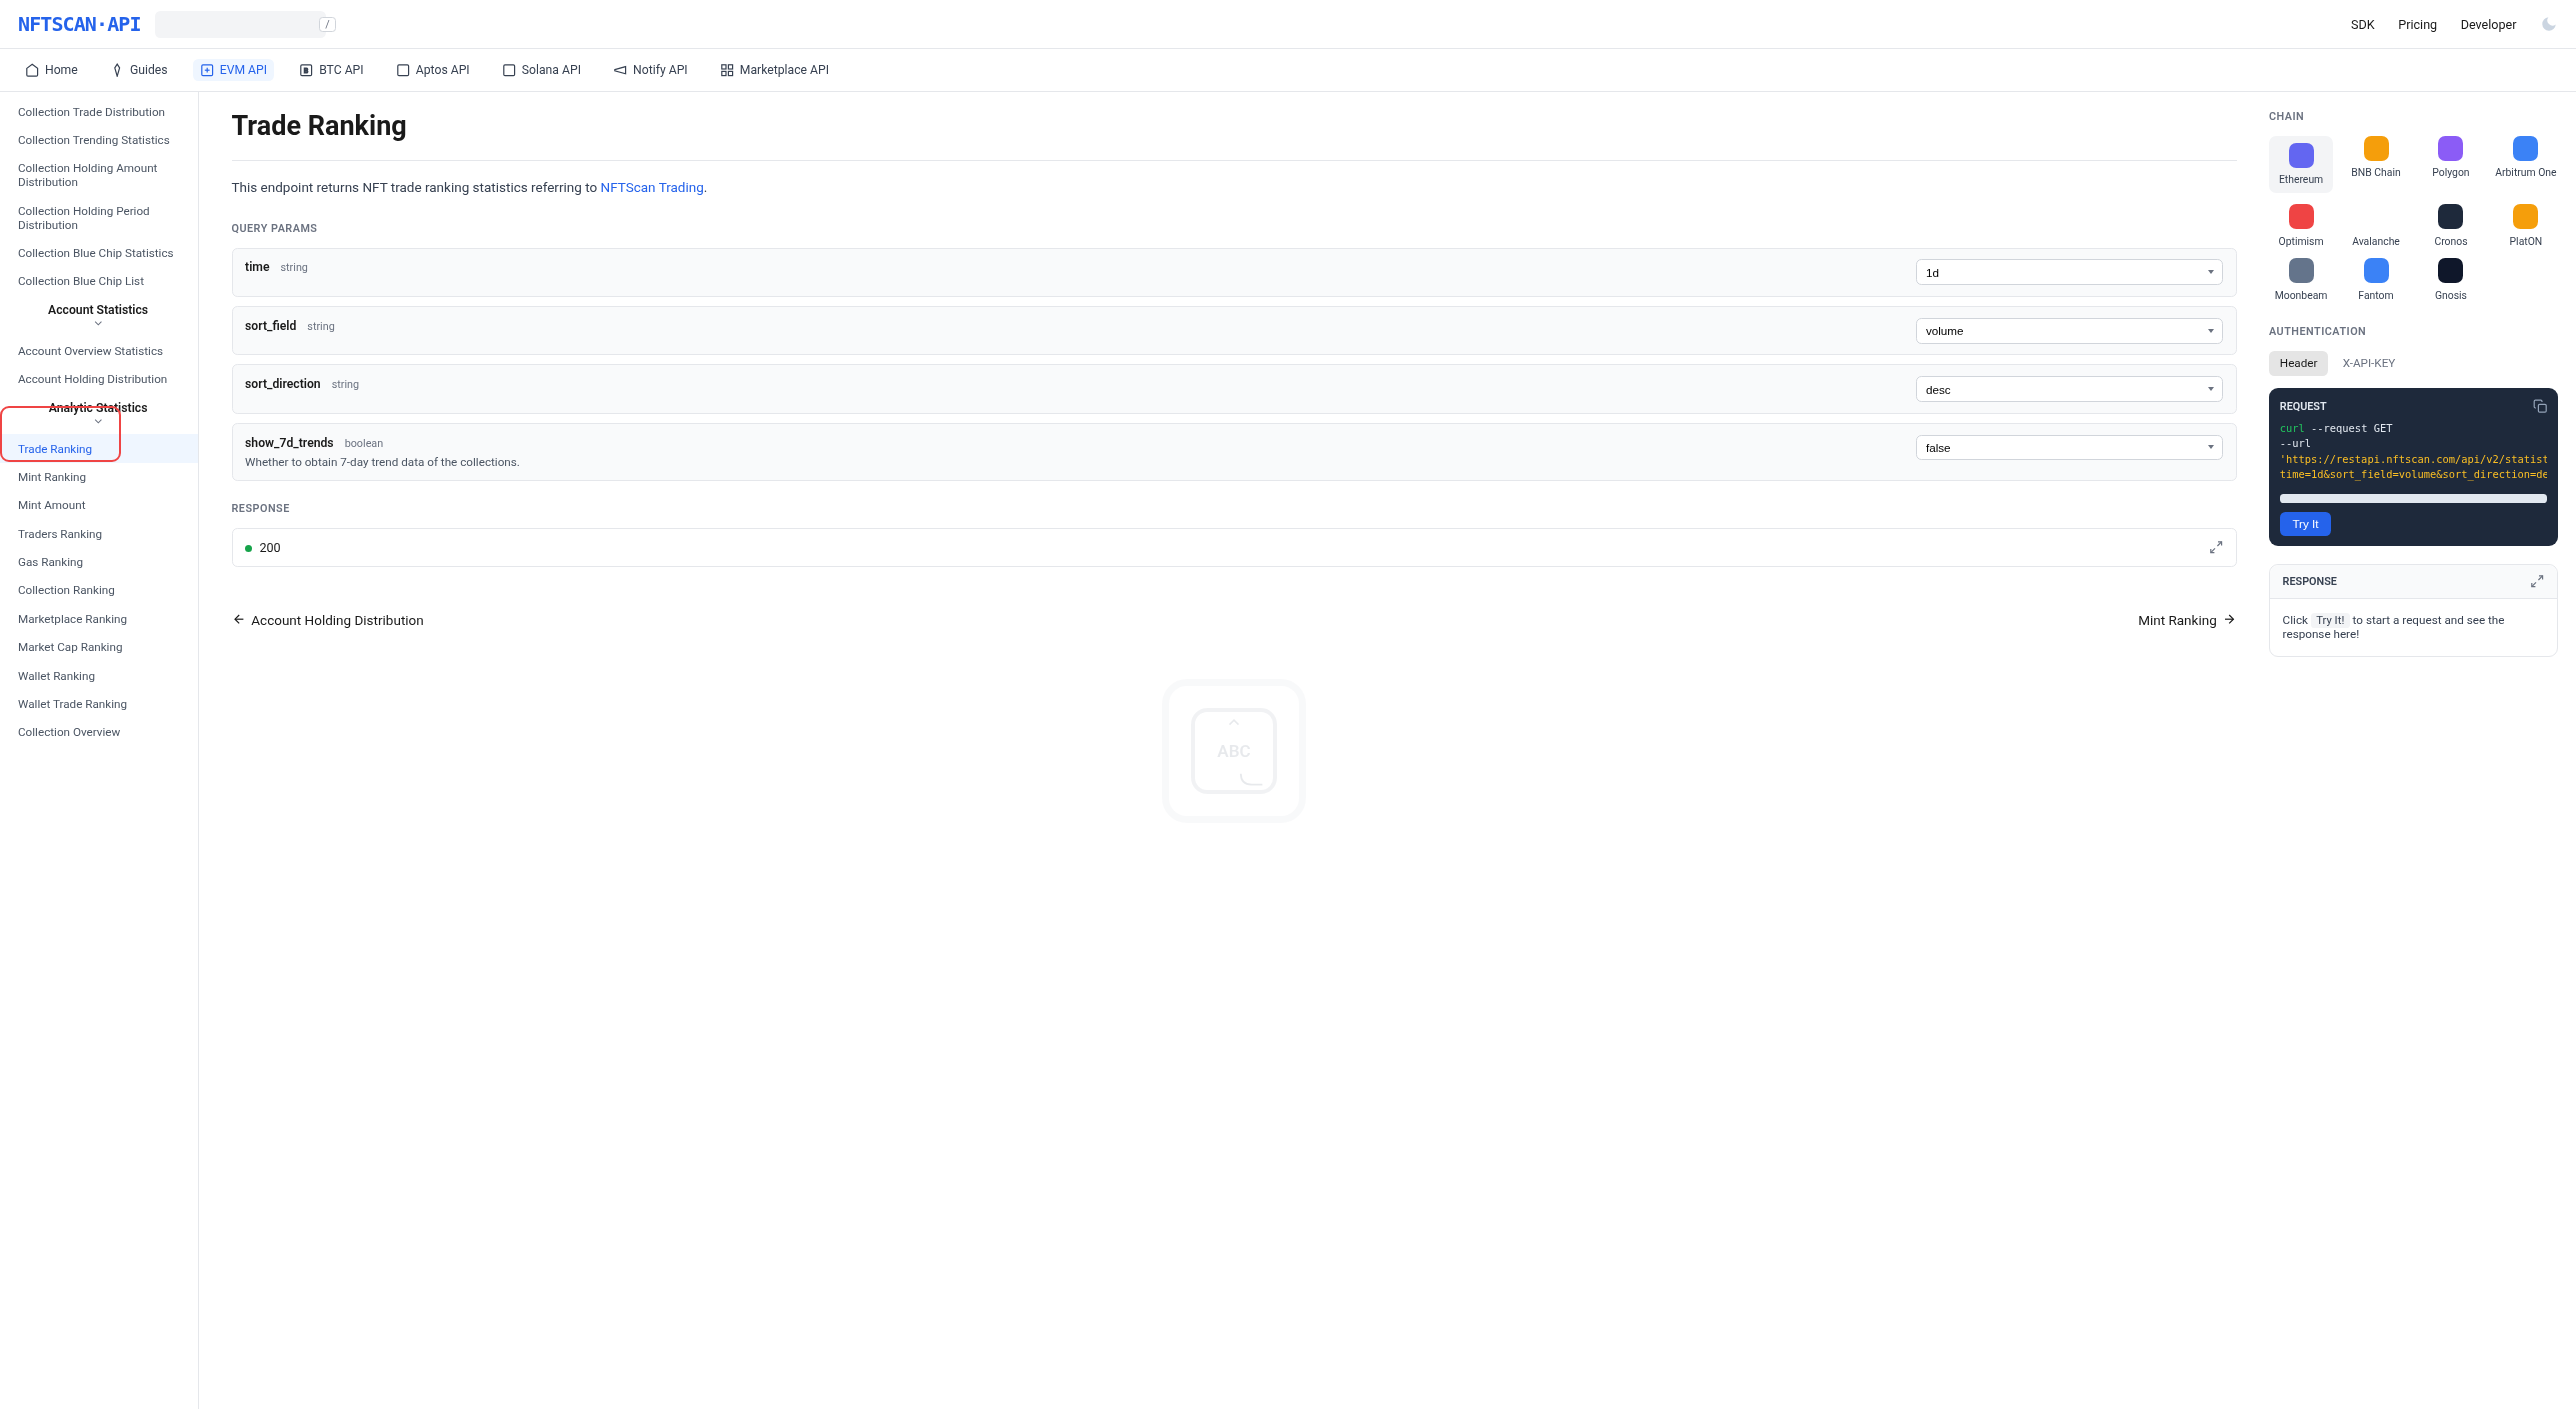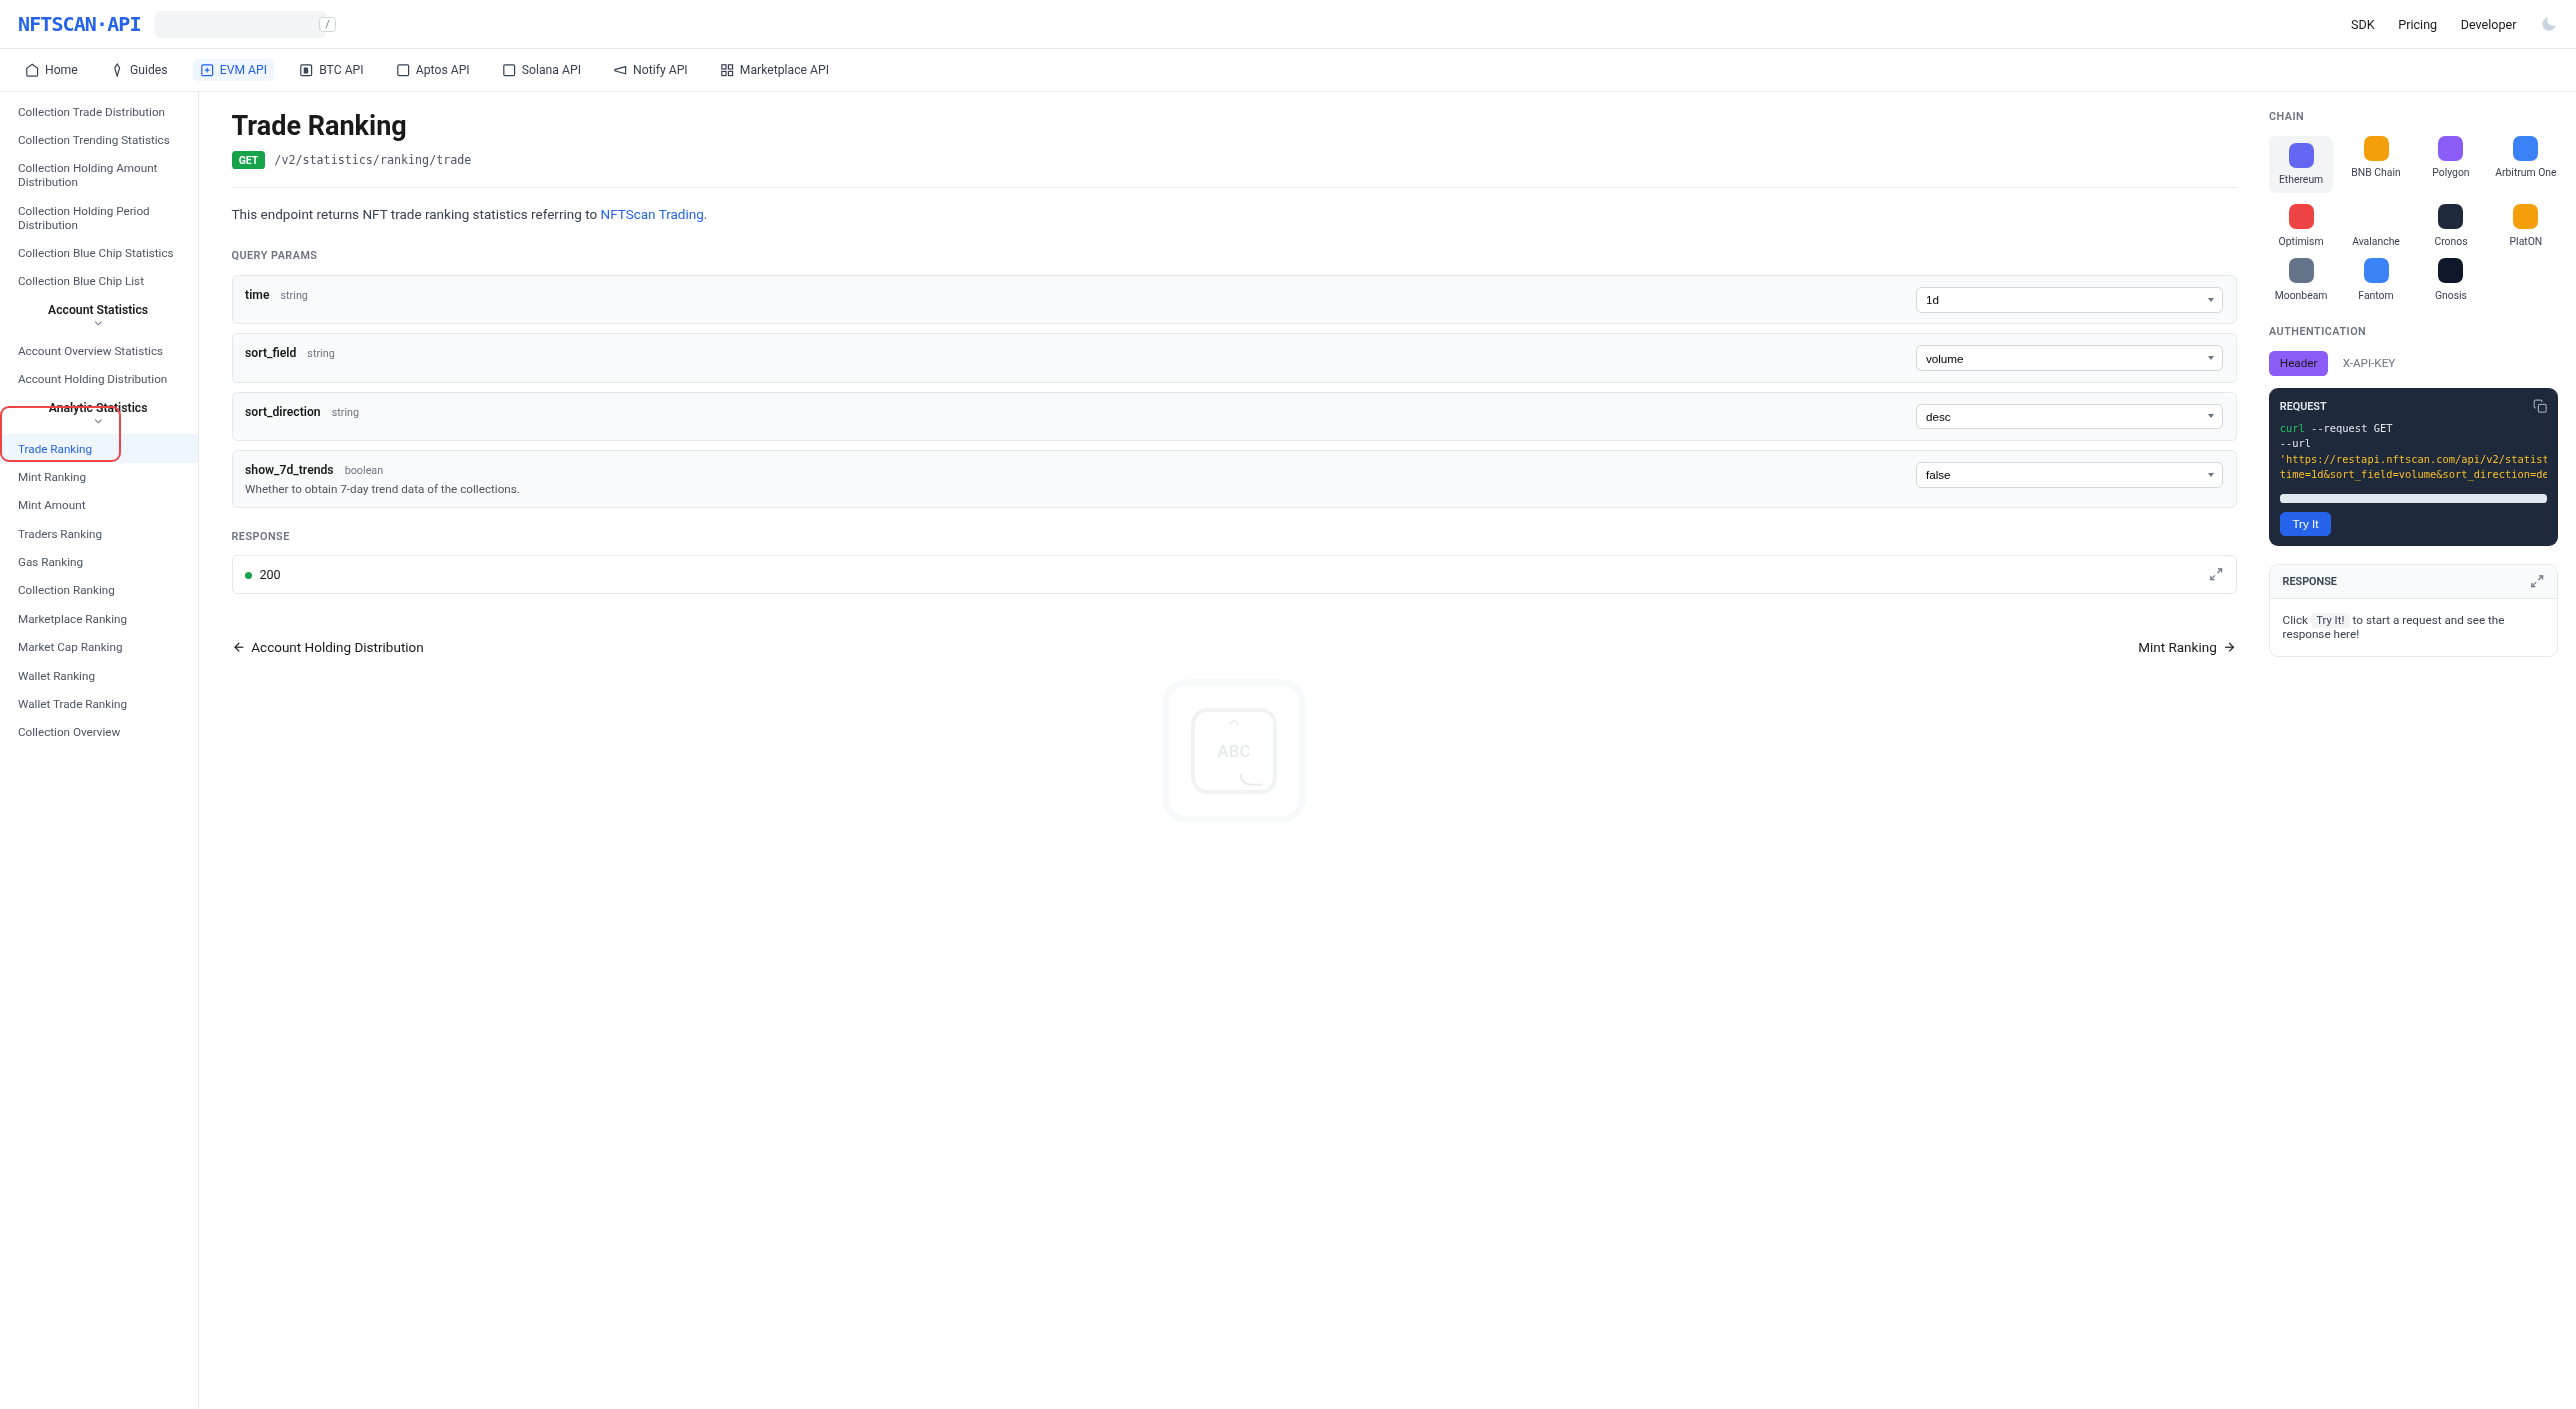--- a/index.html
+++ b/index.html
@@ -47,21 +47,21 @@
 .page-nav a { color: #1a1a1a; text-decoration: none; display: flex; align-items: center; gap: 5.4px; }
 .right-panel { width: 307px; padding: 18px 18px 18px 0; overflow-y: auto; }
 .panel-label { font-size: 10.8px; font-weight: 600; color: #6b7280; letter-spacing: 0.5px; margin-bottom: 12.6px; }
 .chain-grid { display: grid; grid-template-columns: repeat(4, 1fr); gap: 10.8px; margin-bottom: 23.5px; }
 .chain-item { display: flex; flex-direction: column; align-items: center; gap: 5.4px; cursor: pointer; }
 .chain-icon { width: 25px; height: 25px; border-radius: 7.2px; display: flex; align-items: center; justify-content: center; }
 .chain-item.active { background: #f3f4f6; border-radius: 7.2px; padding: 7.2px 3.6px; }
 .chain-name { font-size: 10.4px; color: #374151; white-space: nowrap; }
 .auth-tabs { display: flex; gap: 3.6px; margin-bottom: 12.6px; }
 .auth-tab { padding: 5.4px 10.8px; border-radius: 5.4px; font-size: 11.7px; cursor: pointer; color: #6b7280; }
-.auth-tab.active { background: #8b5cf6; color: #1a1a1a; }
+.auth-tab.active { background: #e5e5e5; color: #1a1a1a; }
 .request-box { background: #1e293b; border-radius: 9px; padding: 10.8px; position: relative; }
 .request-header { display: flex; justify-content: space-between; align-items: center; margin-bottom: 7.2px; }
 .request-title { color: #e2e8f0; font-size: 10.8px; font-weight: 600; }
 .copy-icon { width: 14.4px; height: 14.4px; color: #94a3b8; cursor: pointer; }
 .code-block { font-family: monospace; font-size: 10.4px; line-height: 1.5; color: #e2e8f0; overflow-x: auto; padding-bottom: 7.2px; }
 .code-block .cmd { color: #22c55e; }
 .code-block .url { color: #fbbf24; }
 .try-btn { background: #2563eb; color: #fff; border: none; border-radius: 5.4px; padding: 5.4px 12.6px; font-size: 11.7px; font-weight: 500; margin-top: 9px; cursor: pointer; }
 .response-panel { border: 0.9px solid #e5e7eb; border-radius: 9px; margin-top: 18px; }
 .response-panel-header { background: #f9fafb; padding: 9px 12.6px; border-bottom: 0.9px solid #e5e7eb; display: flex; justify-content: space-between; align-items: center; border-radius: 9px 9px 0 0; }
@@ -184,24 +184,20 @@
     <div class="sidebar-item">Collection Ranking</div>
     <div class="sidebar-item">Marketplace Ranking</div>
     <div class="sidebar-item">Market Cap Ranking</div>
     <div class="sidebar-item">Wallet Ranking</div>
     <div class="sidebar-item">Wallet Trade Ranking</div>
     <div class="sidebar-item">Collection Overview</div>
   </div>
 
   <div class="main">
     <h1 class="page-title">Trade Ranking</h1>
-    <div class="method-row">
-      <span class="method-badge">GET</span>
-      <span class="endpoint-path">/v2/statistics/ranking/trade</span>
-    </div>
     <div class="divider"></div>
     <p class="description"><span>This endpoint returns NFT trade ranking statistics referring to </span><a href="#">NFTScan Trading</a><span>.</span></p>
 
     <div class="section-label">QUERY PARAMS</div>
     <div class="param-row">
       <div class="param-label"><span class="param-name">time</span><span class="param-type">string</span></div>
       <div class="select-wrap"><select class="param-select"><option>1d</option></select></div>
     </div>
     <div class="param-row">
       <div class="param-label"><span class="param-name">sort_field</span><span class="param-type">string</span></div>

